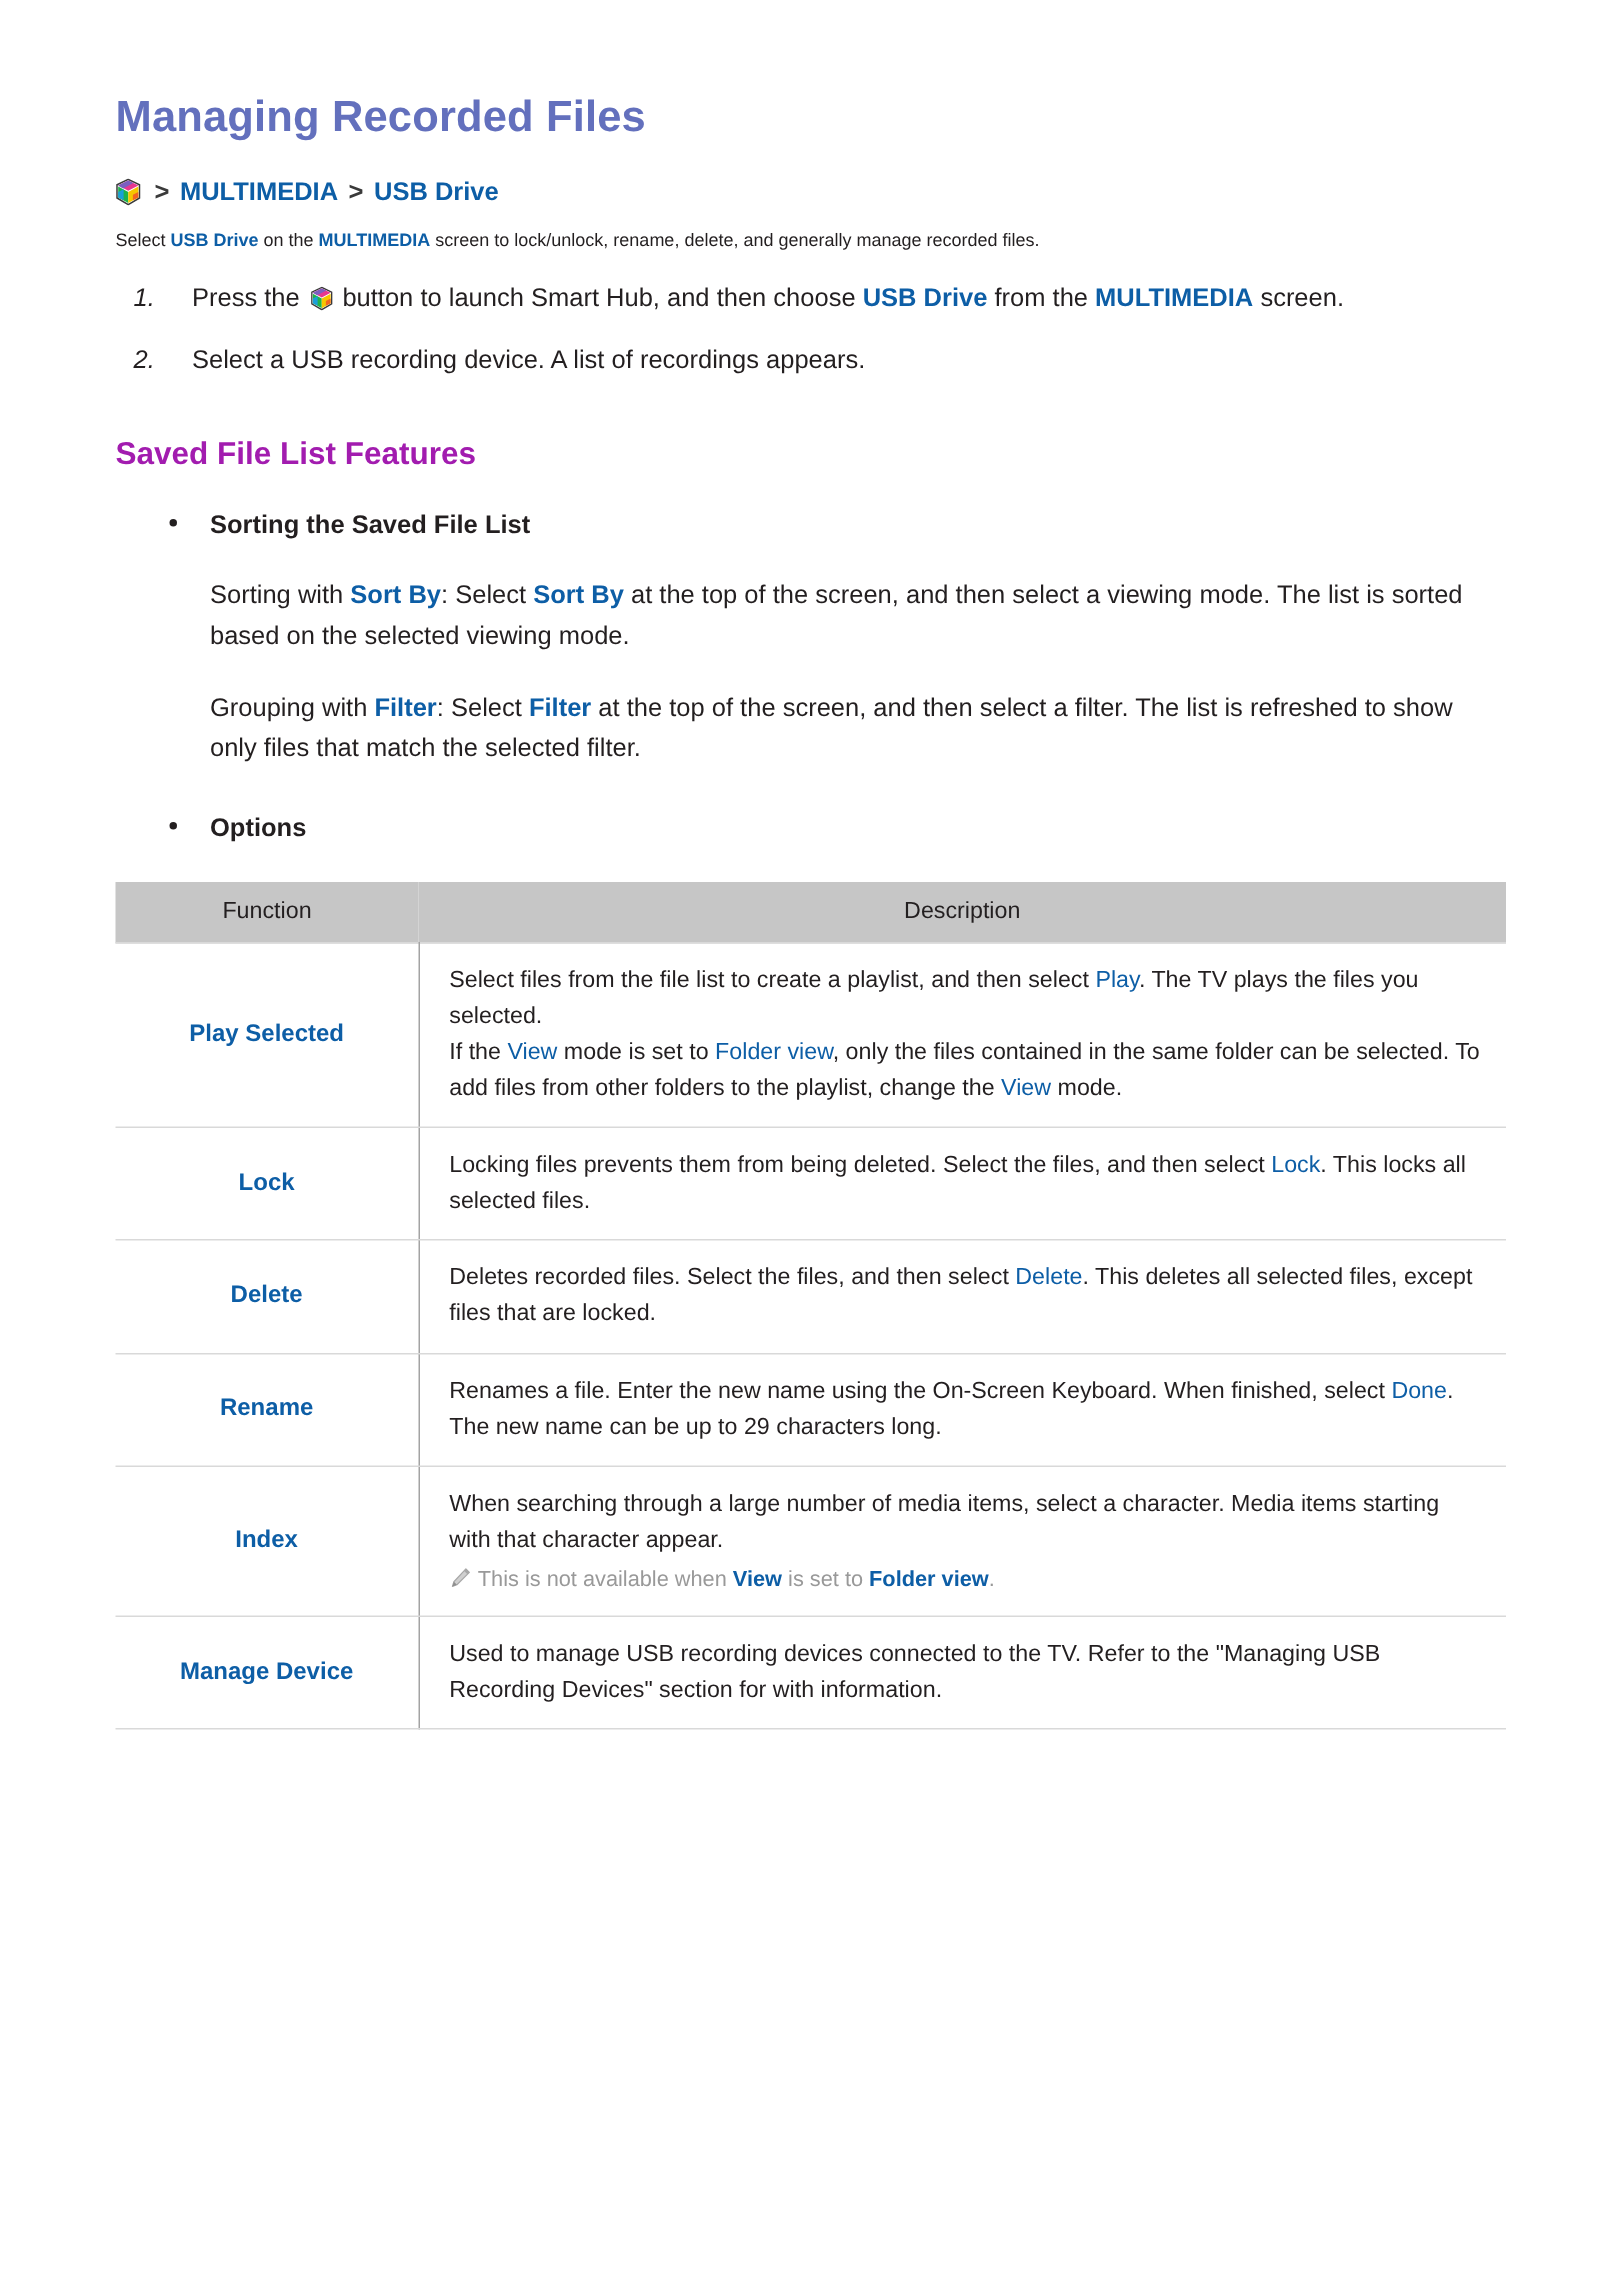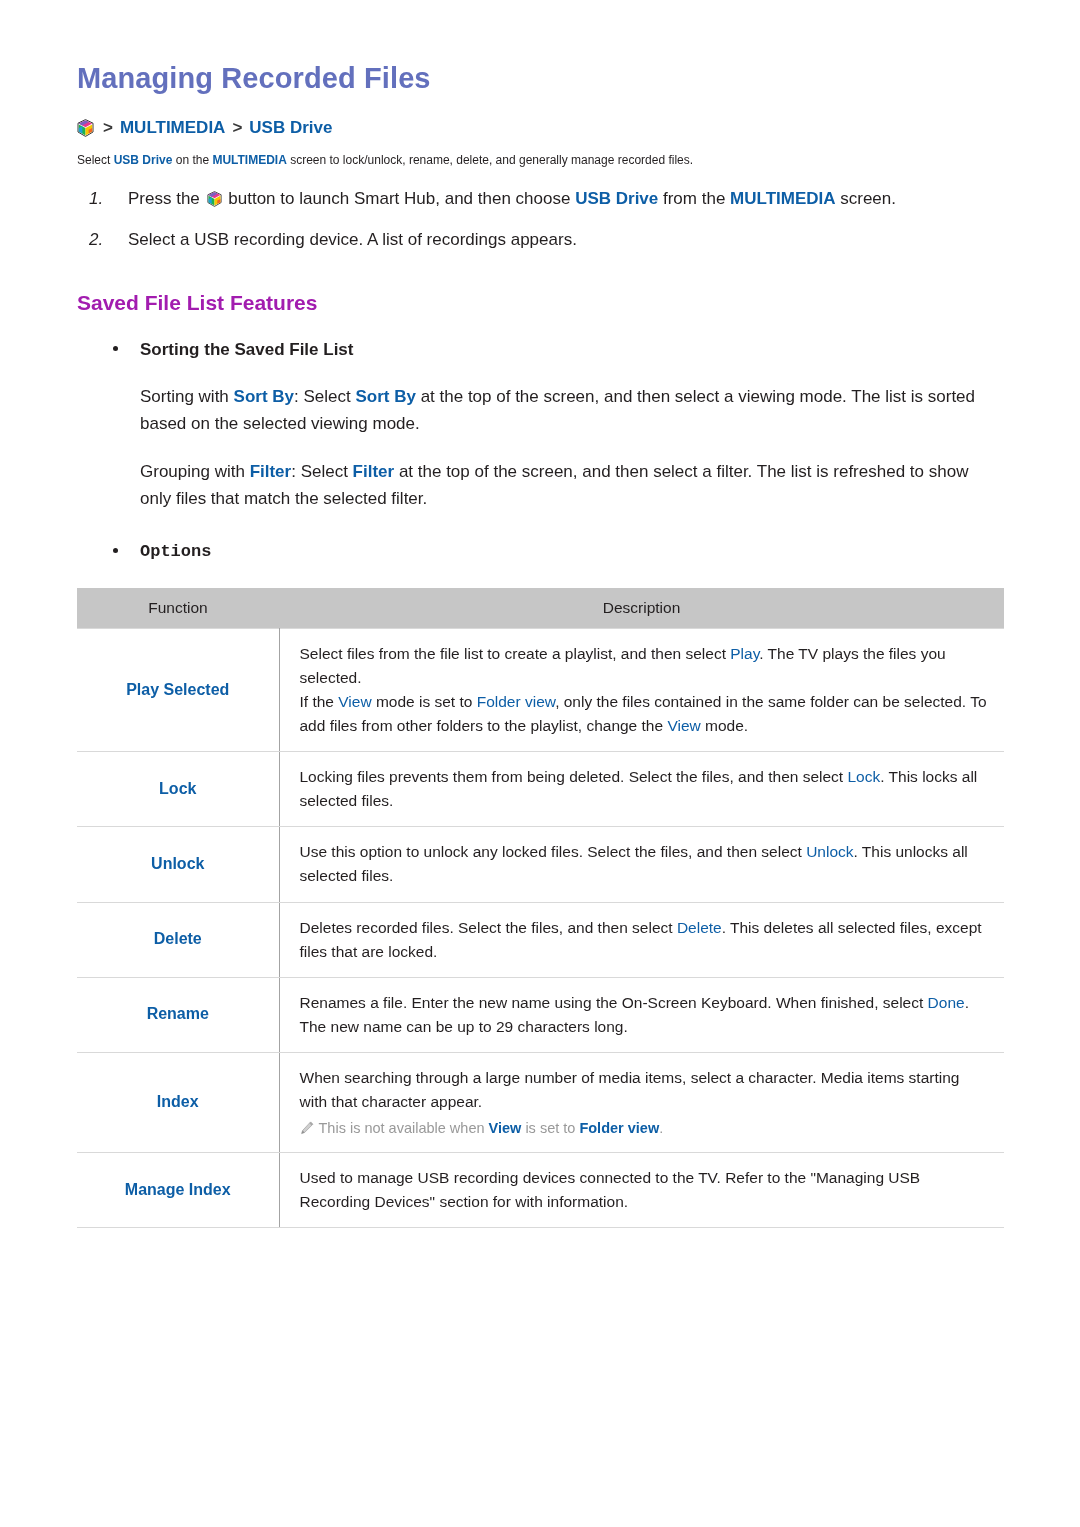--- a/index.html
+++ b/index.html
@@ -260,21 +260,21 @@
     <ul class="bullets">
       <li class="bullet-item">
         <span class="bullet-label">Sorting the Saved File List</span>
         <p class="bullet-para">
           <span>Sorting with </span><span class="blue">Sort By</span><span>: Select </span><span class="blue">Sort By</span><span> at the top of the screen, and then select a viewing mode. The list is sorted based on the selected viewing mode.</span>
         </p>
         <p class="bullet-para">
           <span>Grouping with </span><span class="blue">Filter</span><span>: Select </span><span class="blue">Filter</span><span> at the top of the screen, and then select a filter. The list is refreshed to show only files that match the selected filter.</span>
         </p>
       </li>
-      <li class="bullet-item" style="margin-top:26px;font-family:Liberation Mono, monospace;">
+      <li class="bullet-item" style="margin-top:26px;">
         <span class="bullet-label">Options</span>
       </li>
     </ul>
 
     <table class="options-table">
       <thead>
         <tr>
           <th class="col-fn">Function</th>
           <th>Description</th>
         </tr>
@@ -289,26 +289,20 @@
           </td>
         </tr>
 
         <tr>
           <td class="fn-cell">Lock</td>
           <td class="desc-cell">
             <span>Locking files prevents them from being deleted. Select the files, and then select </span><span class="blue-reg">Lock</span><span>. This locks all selected files.</span>
           </td>
         </tr>
 
-        <tr>
-          <td class="fn-cell">Unlock</td>
-          <td class="desc-cell">
-            <span>Use this option to unlock any locked files. Select the files, and then select </span><span class="blue-reg">Unlock</span><span>. This unlocks all selected files.</span>
-          </td>
-        </tr>
 
         <tr>
           <td class="fn-cell">Delete</td>
           <td class="desc-cell">
             <span>Deletes recorded files. Select the files, and then select </span><span class="blue-reg">Delete</span><span>. This deletes all selected files, except files that are locked.</span>
           </td>
         </tr>
 
         <tr>
           <td class="fn-cell">Rename</td>
@@ -327,21 +321,21 @@
                   <path d="M10.6 0.9 L12.9 3.2 L4.6 11.5 L1.6 12.6 L2.6 9.5 Z" fill="#cfcfcf" stroke="#a8a8a8" stroke-width="0.8" stroke-linejoin="round"></path>
                   <path d="M10.6 0.9 L12.9 3.2 L11.6 4.5 L9.3 2.2 Z" fill="#a8a8a8"></path>
                   <path d="M1.6 12.6 L2.6 9.5 L4.6 11.5 Z" fill="#8f8f8f"></path>
                 </svg>
               </span><span>This is not available when </span><span class="blue">View</span><span> is set to </span><span class="blue">Folder view</span><span>.</span>
             </span>
           </td>
         </tr>
 
         <tr>
-          <td class="fn-cell">Manage Index</td>
+          <td class="fn-cell">Manage Device</td>
           <td class="desc-cell">
             <span>Used to manage USB recording devices connected to the TV. Refer to the "Managing USB Recording Devices" section for with information.</span>
           </td>
         </tr>
 
       </tbody>
     </table>
 
   </div>
 </div>

